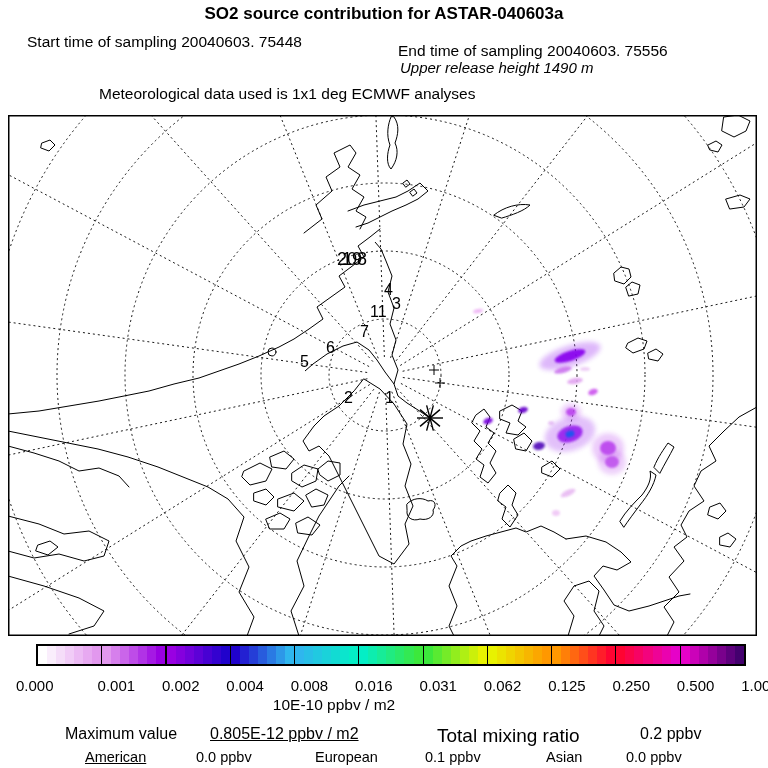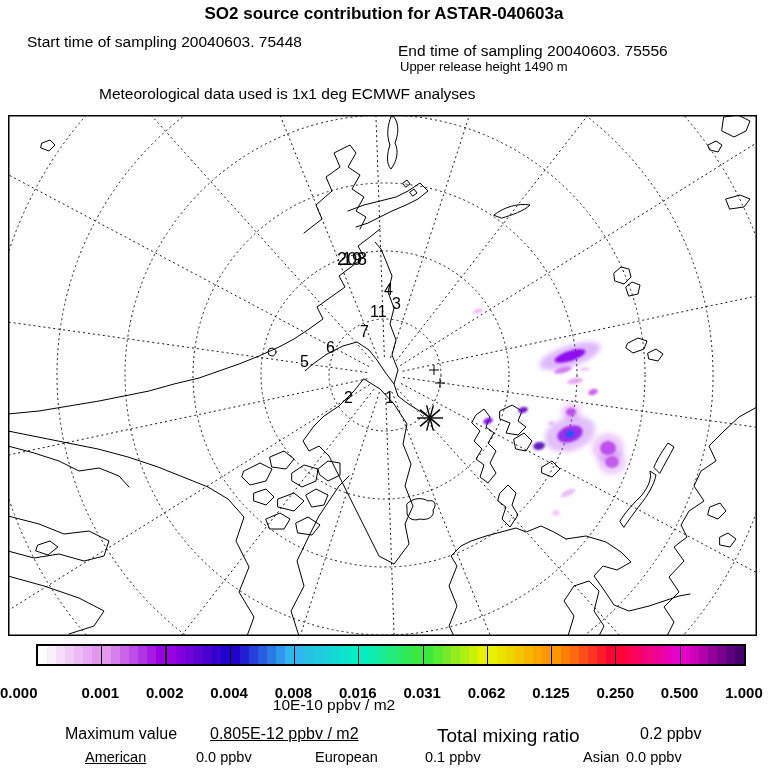--- a/index.html
+++ b/index.html
@@ -3,37 +3,37 @@
 <meta charset="utf-8">
 <style>
   html,body{margin:0;padding:0;background:#fff;}
   .page{position:relative;width:768px;height:768px;background:#fff;overflow:hidden;
         font-family:"Liberation Sans","DejaVu Sans",sans-serif;color:#000;}
   .abs{position:absolute;white-space:nowrap;}
   .title{top:4px;left:0;width:768px;text-align:center;font-size:17px;font-weight:bold;}
   .l2a{top:33px;left:27px;font-size:15.5px;}
   .l2b{top:42px;left:398px;font-size:15.5px;}
   .l3a{top:59px;left:93px;font-size:15.5px;}
-  .l3b{top:59px;left:400px;font-size:13px;}
+  .l3b{top:59px;left:400px;font-size:15px;font-style:italic;}
   .l4 {top:85px;left:99px;font-size:15.5px;}
   #map{position:absolute;left:8px;top:115px;background:#fff;}
   #map text{font-family:"Liberation Sans","DejaVu Sans",sans-serif;fill:#000;}
   #cbar{position:absolute;left:36px;top:644px;width:710px;height:22px;display:flex;
         background:#000;border:2px solid #000;gap:1px;box-sizing:border-box;}
   .cbar-seg{display:flex;flex:1;}
   .cbar-seg div{flex:1;}
   #cbar-labels{position:absolute;left:0;top:668px;width:768px;height:18px;}
-  .cbar-label{position:absolute;top:16px;width:64px;text-align:center;font-size:15px;font-weight:bold;}
+  .cbar-label{position:absolute;top:9px;width:64px;text-align:center;font-size:15px;font-weight:normal;padding-left:16px;}
   .units{top:696px;left:0;width:668px;text-align:center;font-size:15.5px;}
   .maxlbl{top:725px;left:65px;font-size:16px;}
   .maxval{top:725px;left:210px;font-size:16px;text-decoration:underline;}
   .tmrlbl{top:725px;left:437px;font-size:19px;}
   .tmrval{top:725px;left:640px;font-size:16px;}
   .src{font-size:14.5px;top:749px;}
-  .s0{left:85px;text-decoration:underline;} .v0{left:196px;} .s1{left:315px;} .v1{left:425px;} .s2{left:546px;margin-left:37px;} .v2{left:626px;}
+  .s0{left:85px;text-decoration:underline;} .v0{left:196px;} .s1{left:315px;} .v1{left:425px;} .s2{left:546px;} .v2{left:626px;}
 </style>
 </head>
 <body>
 
 <div class="page">
 
   <div class="abs title">SO2 source contribution for ASTAR-040603a</div>
   <div class="abs l2a">Start time of sampling 20040603. 75448</div>
   <div class="abs l2b">End time of sampling 20040603. 75556</div>
   <div class="abs l3b">Upper release height 1490 m</div>

